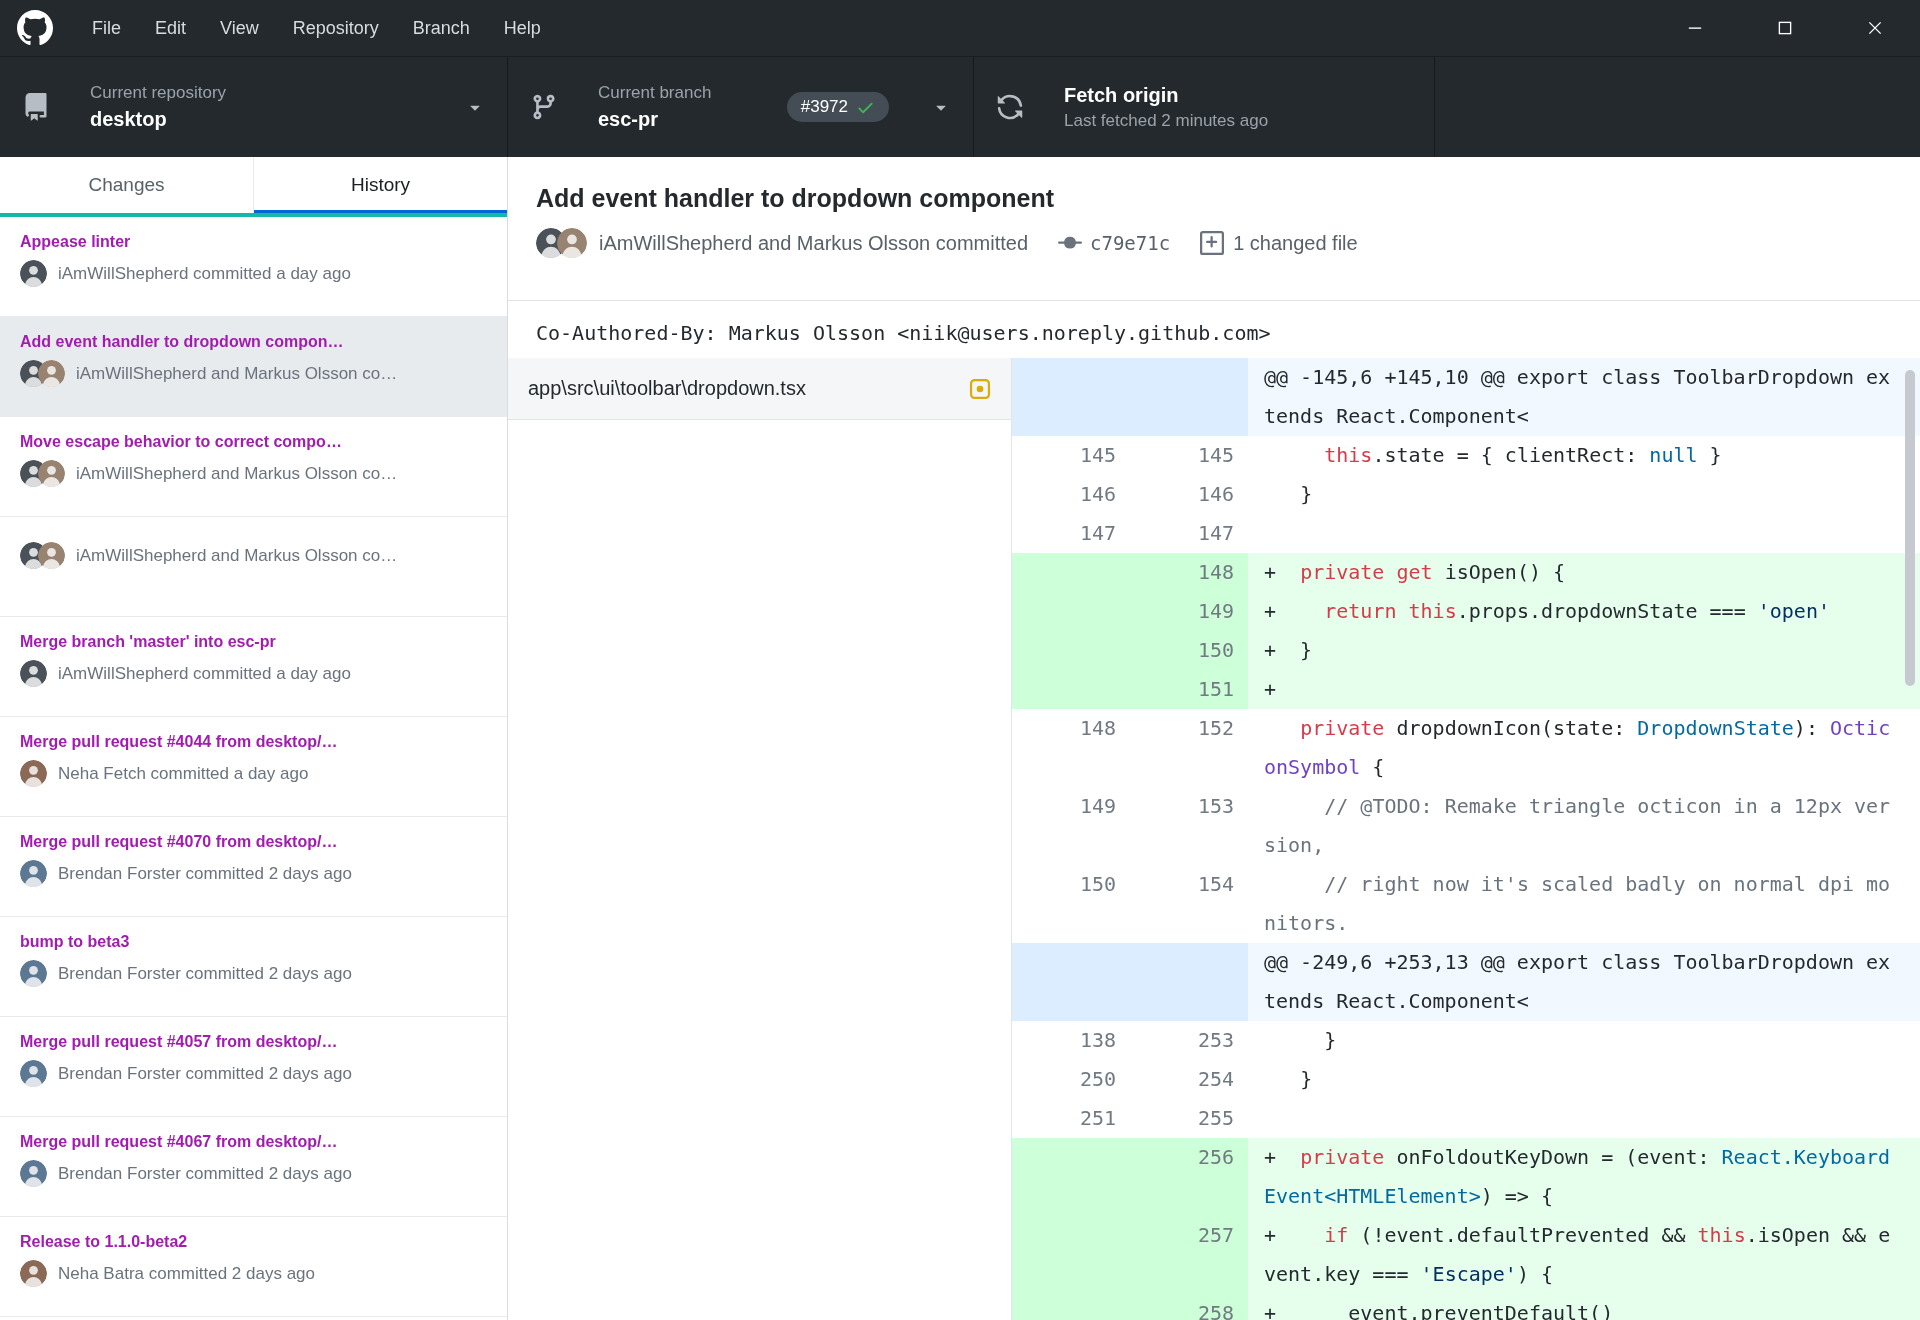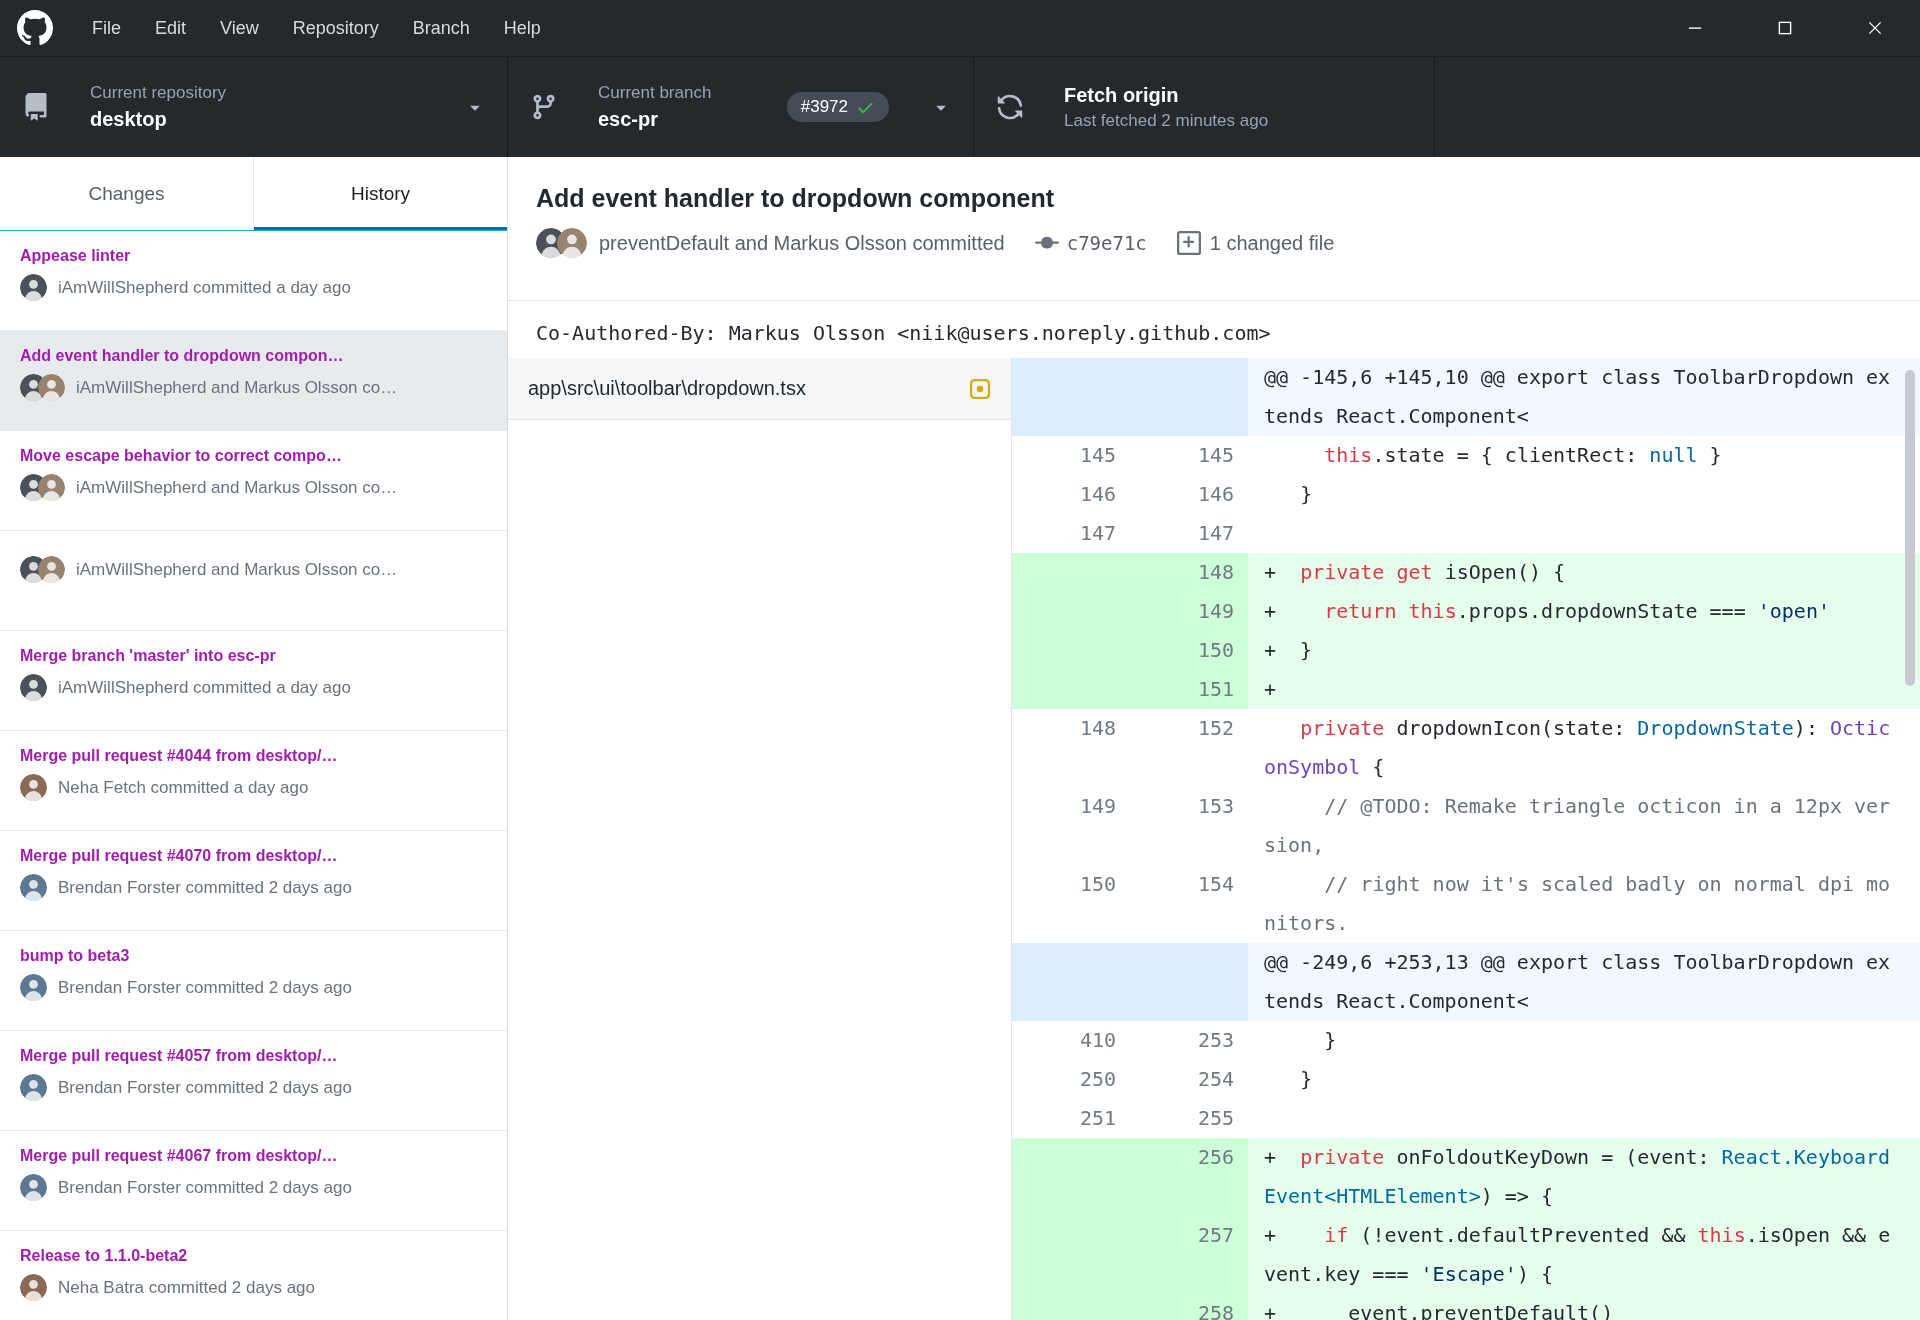--- a/index.html
+++ b/index.html
@@ -28,21 +28,21 @@
   .tb-value{font-size:20px;font-weight:600;color:#ffffff;line-height:1.3;margin-top:2px;}
   .tb-fetch .tb-value{margin-top:0;}
   .tb-fetch .tb-label{margin-top:2px;}
   .chev{width:20px;height:20px;fill:#b6bdc4;margin-left:auto;flex:0 0 auto;}
   .pr-badge{display:flex;align-items:center;gap:8px;background:#444d56;border-radius:16px;padding:5px 14px;font-size:17px;color:#ffffff;margin-left:auto;flex:0 0 auto;}
   .pr-badge .check{width:19px;height:19px;fill:#3fb950;}
   .tb-branch .chev{margin-left:20px;}
 
   
   .sidebar{position:absolute;top:157px;left:0;width:508px;bottom:0;background:#fff;border-right:1px solid #d8dce1;display:flex;flex-direction:column;}
-  .tabs{height:74px;display:flex;border-bottom:1px solid #14b8a6;flex:0 0 auto;justify-content:center;}
+  .tabs{height:60px;display:flex;border-bottom:4px solid #14b8a6;flex:0 0 auto;justify-content:center;}
   .tab{flex:1;display:flex;align-items:center;justify-content:center;font-size:19px;color:#586069;position:relative;}
   .tab:first-child{border-right:1px solid #e7eaee;}
   .tab.active{color:#1b1f23;}
   .tab.active::after{content:"";position:absolute;left:0;right:0;bottom:0;height:3px;background:#0366d6;}
   .commits{flex:1;overflow:hidden;}
   .commit{height:100px;padding:16px 20px 0;border-bottom:1px solid #e8eaed;}
   .commit.selected{background:#e8ebee;}
   .commit-title{font-size:16px;font-weight:600;color:#a21caf;white-space:nowrap;overflow:hidden;text-overflow:ellipsis;}
   .commit-meta{margin-top:9px;display:flex;align-items:center;gap:11px;color:#6a737d;font-size:17px;overflow:hidden;}
   .avatars{display:flex;align-items:center;flex:0 0 auto;}
@@ -342,21 +342,21 @@
               <circle cx="8" cy="8" r="8" fill="#4b5158"></circle>
               <circle cx="8" cy="6.1" r="2.6" fill="#ffffff" opacity="0.8"></circle>
               <path d="M2.9 14.7c.6-3 2.7-4.7 5.1-4.7s4.5 1.7 5.1 4.7A8 8 0 018 16a8 8 0 01-5.1-1.3z" fill="#ffffff" opacity="0.8"></path>
             </svg>
             <svg viewBox="0 0 16 16" class="av">
               <circle cx="8" cy="8" r="8" fill="#97836f"></circle>
               <circle cx="8" cy="6.1" r="2.6" fill="#ffffff" opacity="0.8"></circle>
               <path d="M2.9 14.7c.6-3 2.7-4.7 5.1-4.7s4.5 1.7 5.1 4.7A8 8 0 018 16a8 8 0 01-5.1-1.3z" fill="#ffffff" opacity="0.8"></path>
             </svg>
           </div>
-        <span class="byline">preventDefault and Markus Olsson committed</span>
+        <span class="byline">iAmWillShepherd and Markus Olsson committed</span>
         <svg class="meta-icon ic-commit" viewBox="0 0 16 16">
             <path d="M10.5 7.75a2.5 2.5 0 11-5 0 2.5 2.5 0 015 0zm1.43.75a4.002 4.002 0 01-7.86 0H.75a.75.75 0 110-1.5h3.32a4.002 4.002 0 017.86 0h3.32a.75.75 0 110 1.5h-3.32z"></path>
           </svg>
         <span class="sha">c79e71c</span>
         <svg class="meta-icon ic-diff" viewBox="0 0 16 16">
             <path d="M1.75 1.5a.25.25 0 00-.25.25v12.5c0 .138.112.25.25.25h12.5a.25.25 0 00.25-.25V1.75a.25.25 0 00-.25-.25H1.75zM0 1.75C0 .784.784 0 1.75 0h12.5C15.216 0 16 .784 16 1.75v12.5A1.75 1.75 0 0114.25 16H1.75A1.75 1.75 0 010 14.25V1.75zm8.5 2.25V6.5h2.25a.75.75 0 010 1.5H8.5v2.25a.75.75 0 01-1.5 0V8H4.75a.75.75 0 010-1.5H7V4a.75.75 0 011.5 0z"></path>
           </svg>
         <span class="changed">1 changed file</span>
       </div>
     </section>
@@ -453,21 +453,21 @@
               </div>
             </div>
             <div class="diff-row hunk">
               <div class="gut"></div>
               <div class="gut"></div>
               <div class="code">
                 <span class="code-text"><span class="tk-p">@@ -249,6 +253,13 @@ export class ToolbarDropdown extends React.Component&lt;</span></span>
               </div>
             </div>
             <div class="diff-row ctx">
-              <div class="gut">410</div>
+              <div class="gut">138</div>
               <div class="gut">253</div>
               <div class="code">
                 <span class="code-text"><span class="tk-p">     }</span></span>
               </div>
             </div>
             <div class="diff-row ctx">
               <div class="gut">250</div>
               <div class="gut">254</div>
               <div class="code">
                 <span class="code-text"><span class="tk-p">   }</span></span>

